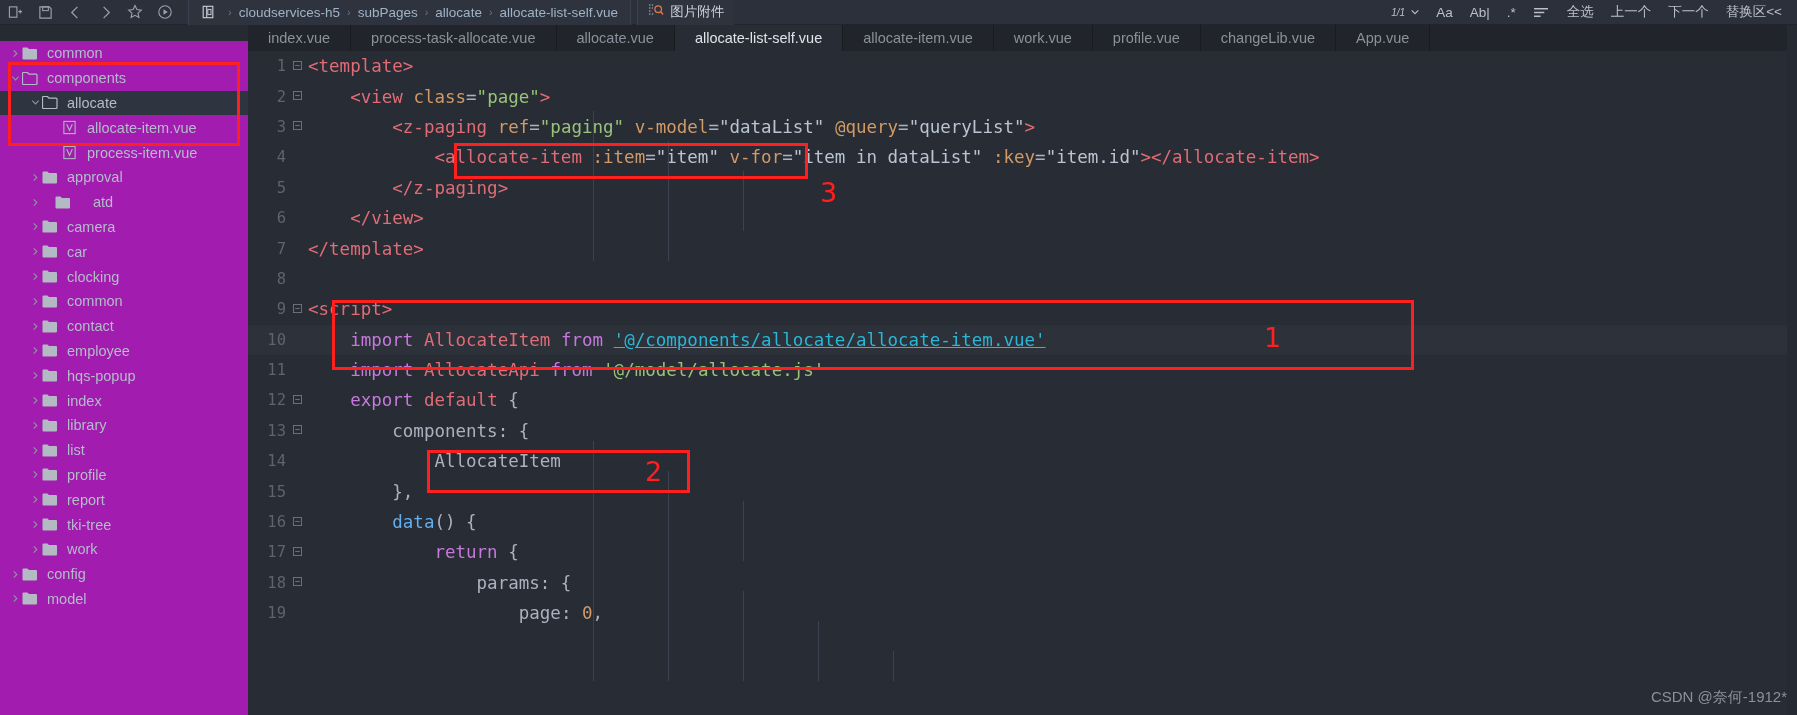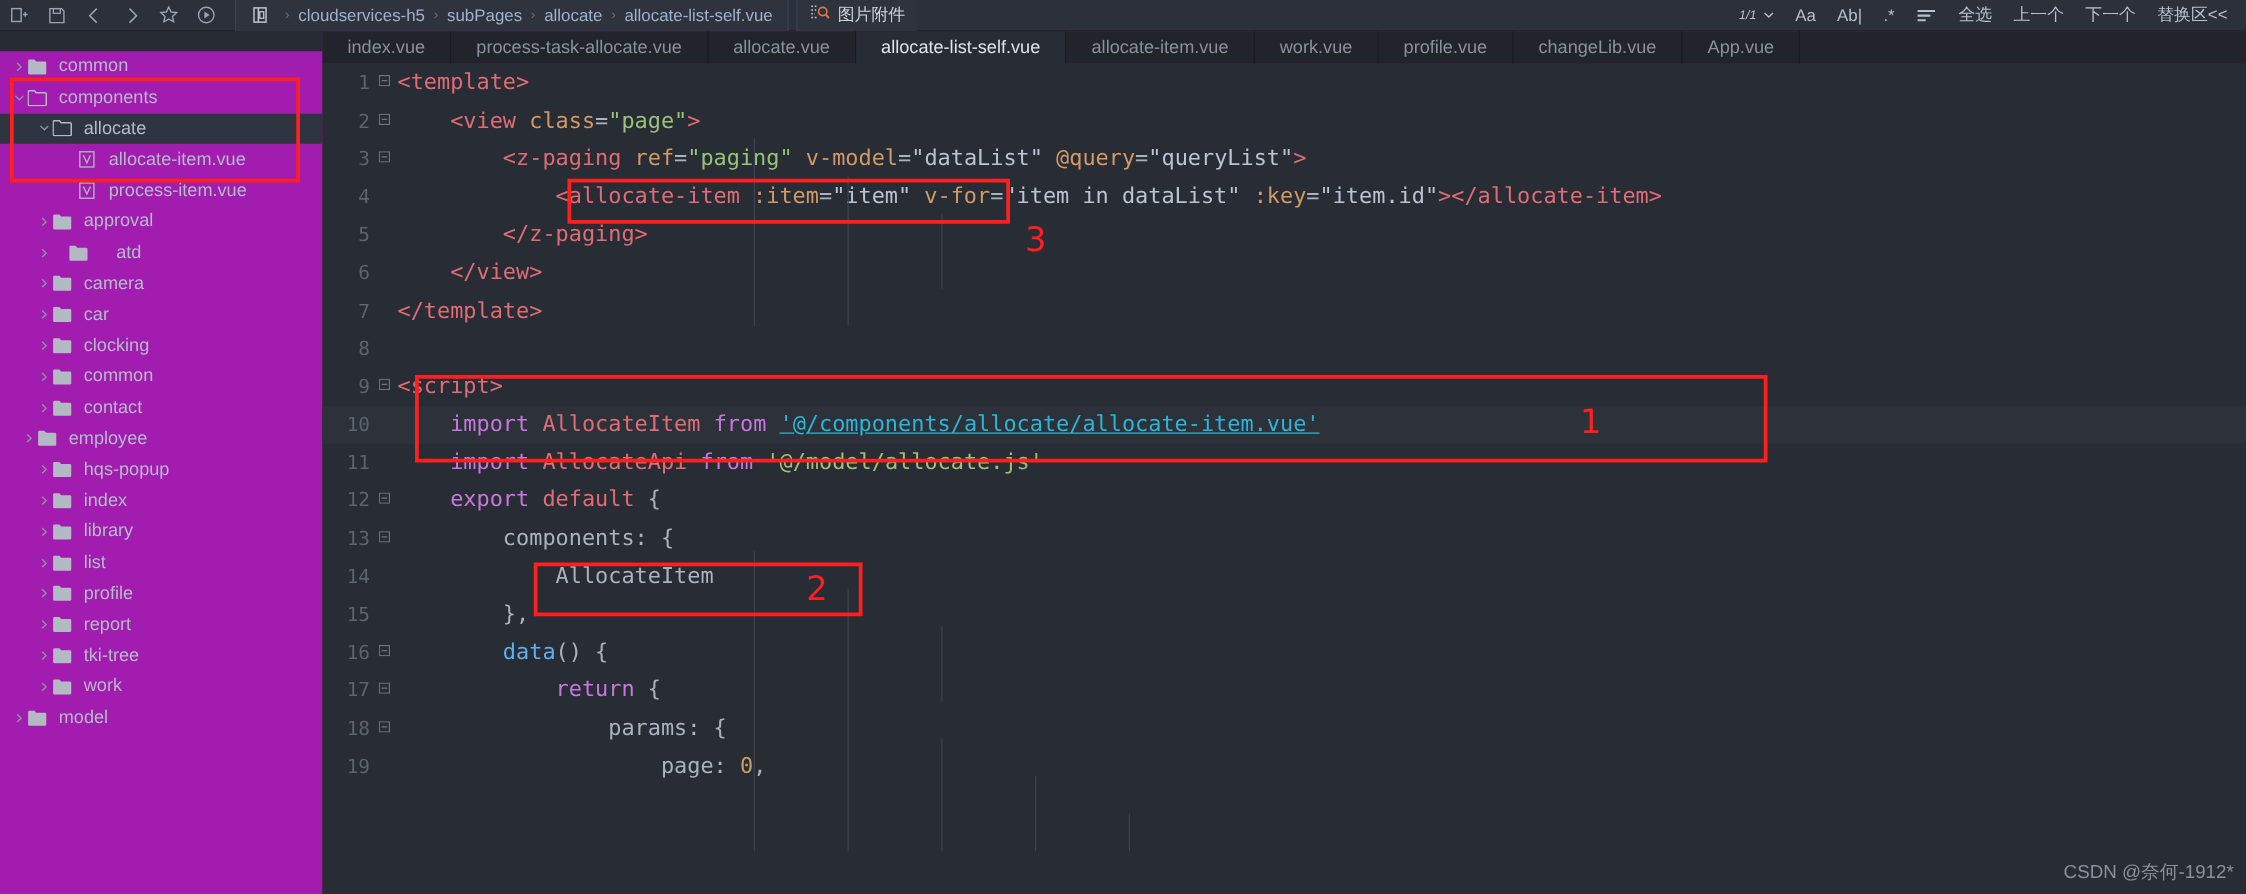--- a/index.html
+++ b/index.html
@@ -74,23 +74,23 @@
     width: 14px; min-width: 14px; color: #8d96a5; font-size: 10px;
     display: flex; align-items: center; justify-content: center;
   }
   .chev svg { display:block; }
   .folder-ico { width: 20px; min-width: 20px; display: flex; align-items: center; }
   .vue-ico { width: 20px; min-width: 20px; display: flex; align-items: center; }
   .tname { padding-left: 5px; }
 
   
   #editor {
-    position: absolute; left: 258px; top: 25px;
+    position: absolute; left: 248px; top: 25px;
     width: 1539px; height: 690px;
-    background: #701a75;
+    background: #0f766e;
   }
   #tabstrip {
     position: absolute; left: 0; top: 0; width: 1539px; height: 26px;
     background: #21252b; display: flex; align-items: stretch;
   }
   .etab {
     display: flex; align-items: center; justify-content: center;
     padding: 0 20px;
     color: #8a919c; font-size: 14.5px;
     border-right: 1px solid #181b20;
@@ -381,21 +381,21 @@
           <path d="M3 1.5L6.5 5 3 8.5" fill="none" stroke="#8d96a5" stroke-width="1.25"></path>
         </svg>
       </span>
       <span class="folder-ico">
         <svg width="16" height="13" viewBox="0 0 16 13">
           <path d="M0.5 1.5a1 1 0 011-1h4l1.4 1.6H14a1 1 0 011 1v8.4a1 1 0 01-1 1H1.5a1 1 0 01-1-1z" fill="#b4bac4"></path>
         </svg>
       </span>
       <span class="tname">contact</span>
     </div>
-    <div class="tree-row" style="padding-left: 16px;">
+    <div class="tree-row" style="padding-left: 28px;">
       <span class="chev">
         <svg width="9" height="9" viewBox="0 0 10 10">
           <path d="M3 1.5L6.5 5 3 8.5" fill="none" stroke="#8d96a5" stroke-width="1.25"></path>
         </svg>
       </span>
       <span class="folder-ico">
         <svg width="16" height="13" viewBox="0 0 16 13">
           <path d="M0.5 1.5a1 1 0 011-1h4l1.4 1.6H14a1 1 0 011 1v8.4a1 1 0 01-1 1H1.5a1 1 0 01-1-1z" fill="#b4bac4"></path>
         </svg>
       </span>
@@ -497,20 +497,33 @@
         <svg width="9" height="9" viewBox="0 0 10 10">
           <path d="M3 1.5L6.5 5 3 8.5" fill="none" stroke="#8d96a5" stroke-width="1.25"></path>
         </svg>
       </span>
       <span class="folder-ico">
         <svg width="16" height="13" viewBox="0 0 16 13">
           <path d="M0.5 1.5a1 1 0 011-1h4l1.4 1.6H14a1 1 0 011 1v8.4a1 1 0 01-1 1H1.5a1 1 0 01-1-1z" fill="#b4bac4"></path>
         </svg>
       </span>
       <span class="tname">work</span>
+    </div>
+    <div class="tree-row" style="padding-left: 8px;">
+      <span class="chev">
+        <svg width="9" height="9" viewBox="0 0 10 10">
+          <path d="M3 1.5L6.5 5 3 8.5" fill="none" stroke="#8d96a5" stroke-width="1.25"></path>
+        </svg>
+      </span>
+      <span class="folder-ico">
+        <svg width="16" height="13" viewBox="0 0 16 13">
+          <path d="M0.5 1.5a1 1 0 011-1h4l1.4 1.6H14a1 1 0 011 1v8.4a1 1 0 01-1 1H1.5a1 1 0 01-1-1z" fill="#b4bac4"></path>
+        </svg>
+      </span>
+      <span class="tname">config</span>
     </div>
     <div class="tree-row" style="padding-left: 8px;">
       <span class="chev">
         <svg width="9" height="9" viewBox="0 0 10 10">
           <path d="M3 1.5L6.5 5 3 8.5" fill="none" stroke="#8d96a5" stroke-width="1.25"></path>
         </svg>
       </span>
       <span class="folder-ico">
         <svg width="16" height="13" viewBox="0 0 16 13">
           <path d="M0.5 1.5a1 1 0 011-1h4l1.4 1.6H14a1 1 0 011 1v8.4a1 1 0 01-1 1H1.5a1 1 0 01-1-1z" fill="#b4bac4"></path>

